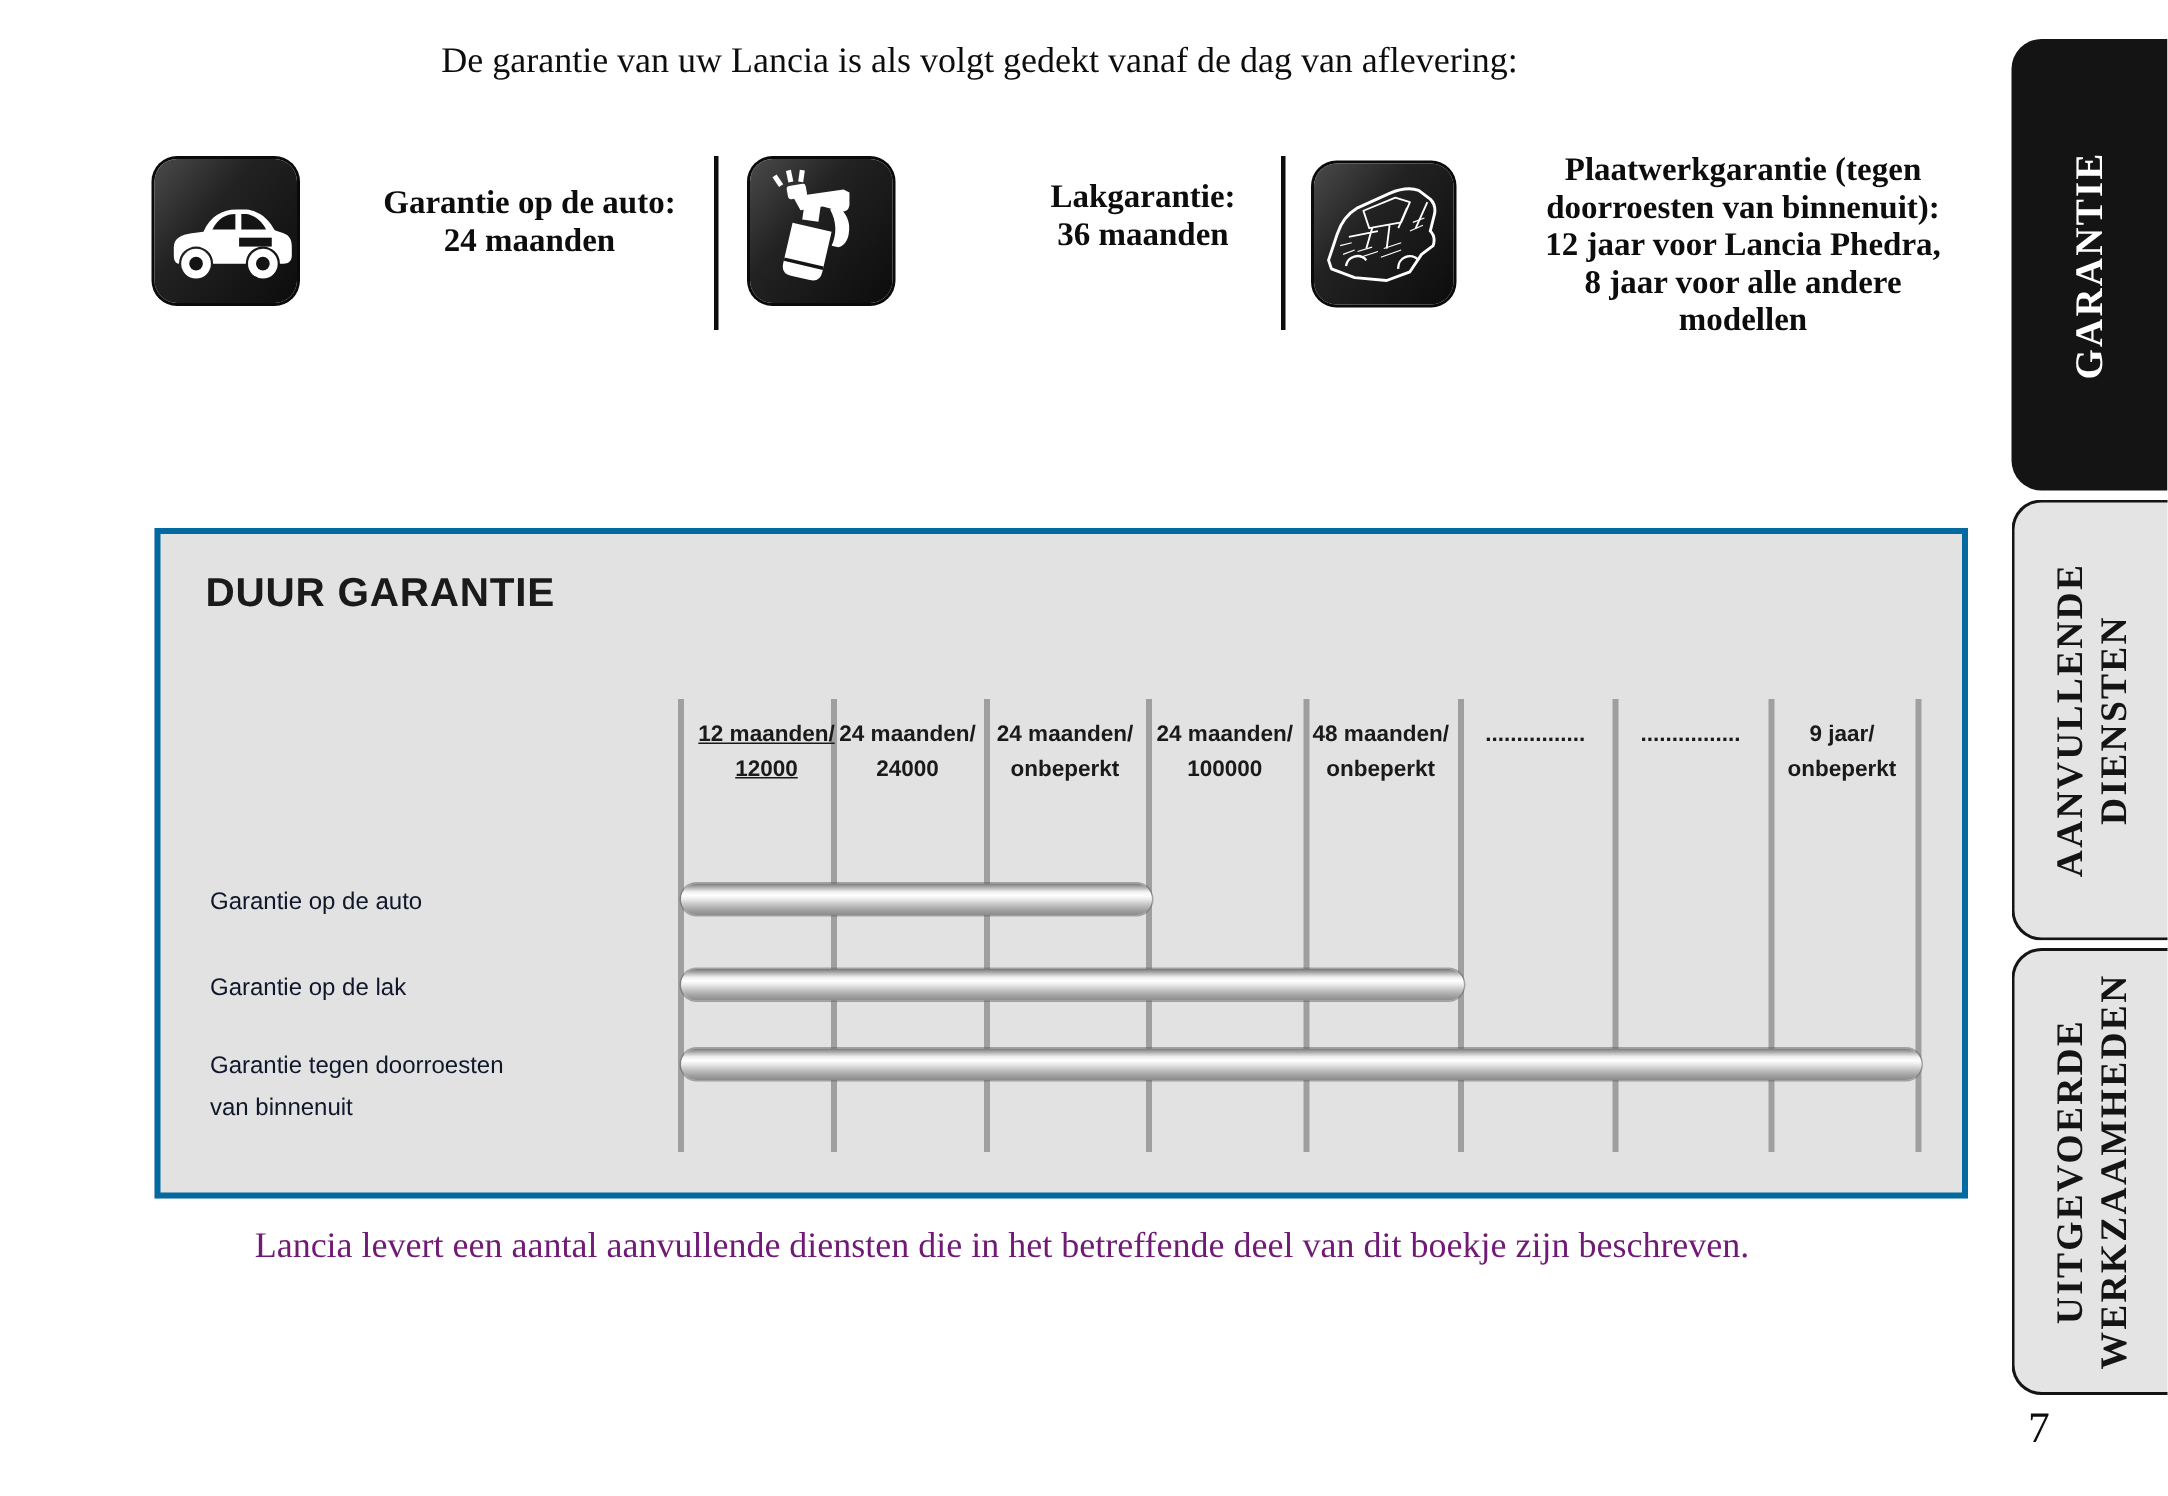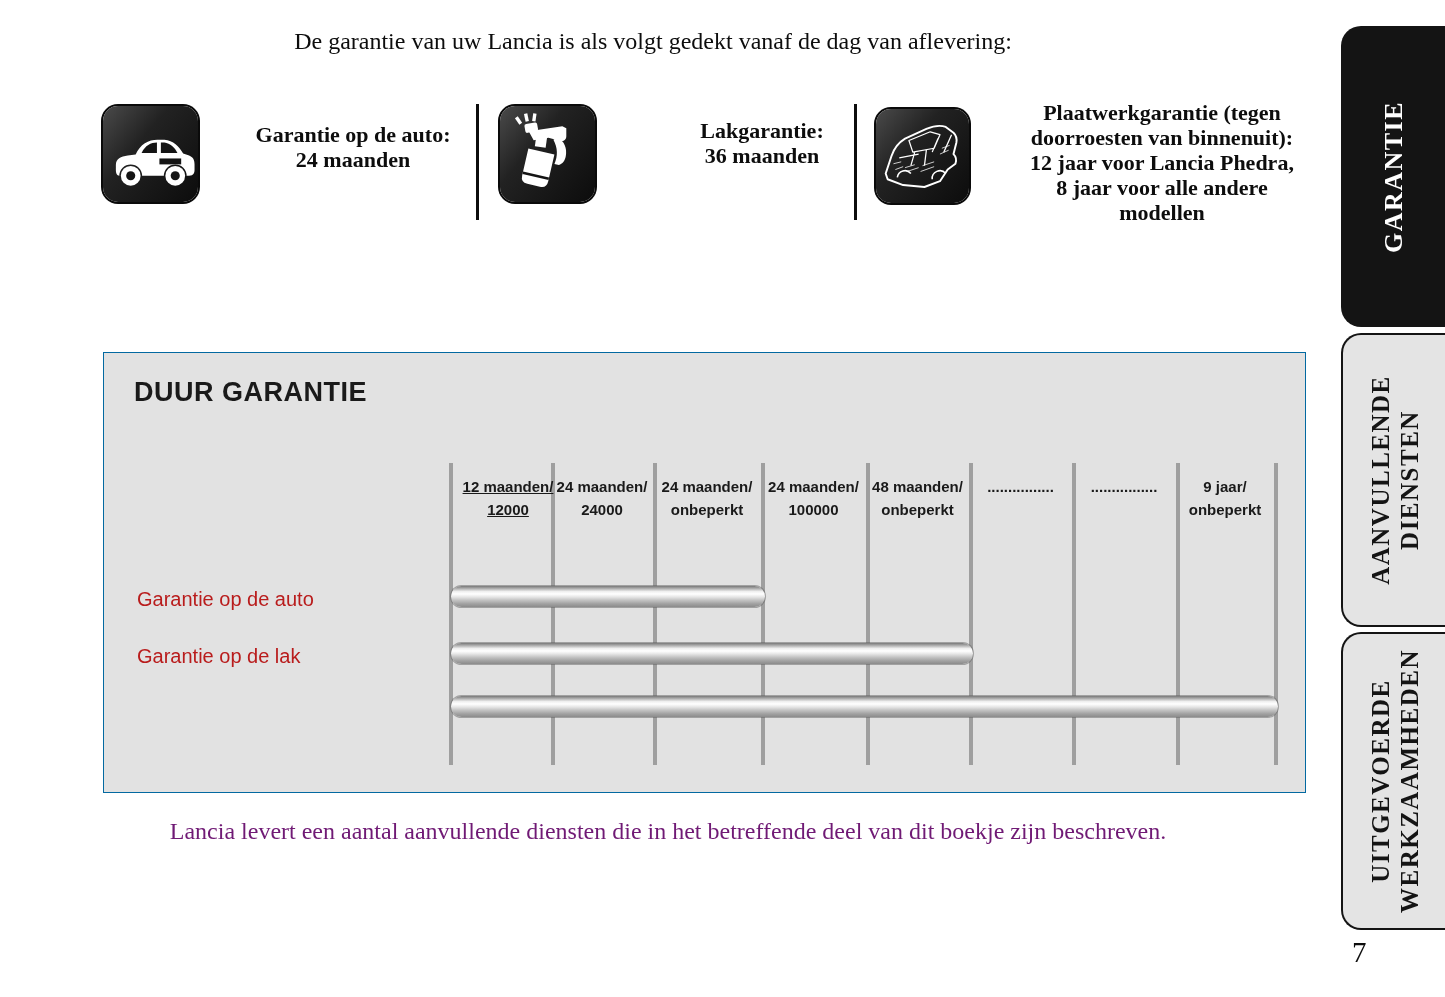--- a/index.html
+++ b/index.html
@@ -22,33 +22,33 @@
   .tile svg{position:absolute;inset:0;width:100%;height:100%;}
   .benefit-text{
     position:absolute;font-size:22px;font-weight:bold;line-height:25px;
     white-space:pre-line;color:#0d0d0d;
   }
   .vdivider{position:absolute;width:3px;background:#0d0d0d;}
 
   
   .panel{
     position:absolute;left:103px;top:352px;width:1201px;height:439px;
-    background:#e2e2e2;border:1px solid #0369a1;
+    background:#e2e2e2;border:4px solid #0369a1;
   }
   .panel-title{position:absolute;left:30px;top:24px;font-size:27px;font-weight:bold;letter-spacing:.5px;color:#1a1a1a;}
   .row-header{position:absolute;left:31px;top:128px;font-size:19px;font-weight:bold;line-height:26px;white-space:pre-line;color:#1a1a1a;}
   .grid-line{position:absolute;top:110px;width:4px;height:302px;background:#9f9f9f;}
   .col-header{
     position:absolute;top:122px;width:104px;transform:translateX(-50%);
     font-family:"Liberation Sans",sans-serif;font-size:15px;font-weight:bold;
     line-height:23px;text-align:center;white-space:pre-line;color:#1a1a1a;
   }
   .row-label{
     position:absolute;left:33px;font-family:"Liberation Sans",sans-serif;
-    font-size:20px;line-height:28px;white-space:pre-line;color:#b91c1c;
+    font-size:16px;line-height:28px;white-space:pre-line;color:#0f172a;
   }
   .bar{
     position:absolute;height:21px;border-radius:11px;
     background:linear-gradient(to bottom,#787878 0%,#a5a5a5 10%,#efefef 26%,#ffffff 38%,#e6e6e6 52%,#c2c2c2 68%,#a3a3a3 84%,#8b8b8b 100%);
     box-shadow:0 0 0 1px rgba(95,95,95,.5);
   }
 
   
   .footer{position:absolute;left:108px;top:818px;width:1120px;font-size:24px;color:#701a75;}
 
@@ -151,20 +151,22 @@
     <div class="col-header" style="left: 813.5px;">48 maanden/
 onbeperkt</div>
     <div class="col-header" style="left: 916.5px;">................</div>
     <div class="col-header" style="left: 1020px;">................</div>
     <div class="col-header" style="left: 1121px;">9 jaar/
 onbeperkt</div>
     <div class="row-label" style="top: 232px;">Garantie op de auto</div>
     <div class="bar" style="left: 347px; top: 233px; width: 314px;"></div>
     <div class="row-label" style="top: 289px;">Garantie op de lak</div>
     <div class="bar" style="left: 347px; top: 290px; width: 522px;"></div>
+    <div class="row-label" style="top: 341px;">Garantie tegen doorroesten
+van binnenuit</div>
     <div class="bar" style="left: 347px; top: 343px; width: 827px;"></div>
   </div>
 
 <div class="footer serif">Lancia levert een aantal aanvullende diensten die in het betreffende deel van dit boekje zijn beschreven.</div>
 
 <div class="vtab active" style="top:26px;height:301px;">
   <div class="vtab-label" style="font-size:26px;">GARANTIE</div>
 </div>
 <div class="vtab inactive" style="top:333px;height:290px;">
   <div class="vtab-label">AANVULLENDE

